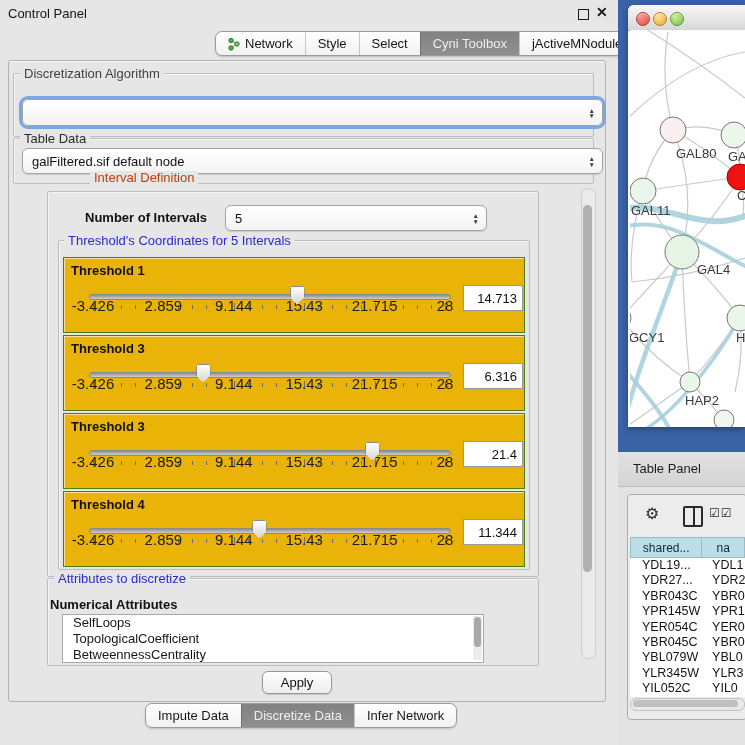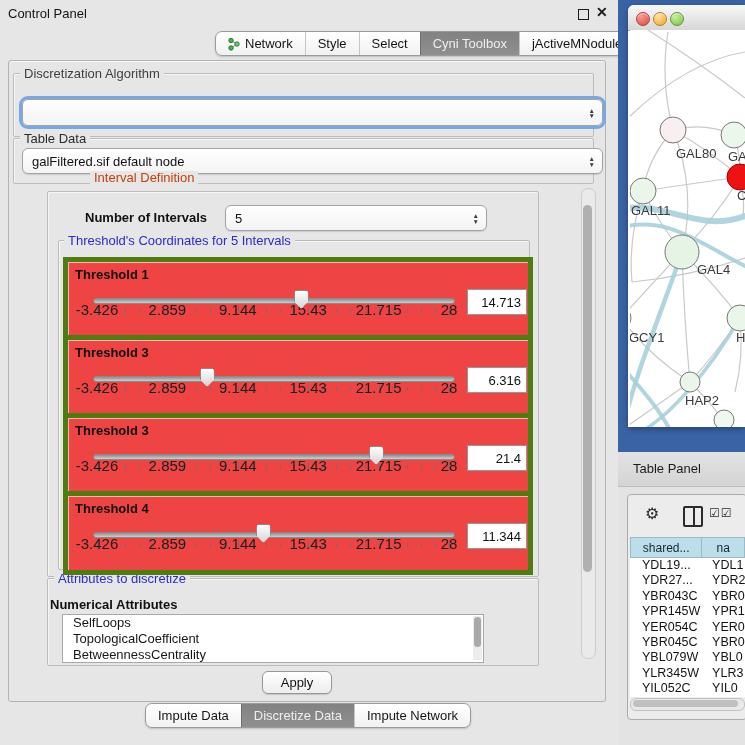--- a/index.html
+++ b/index.html
@@ -20,21 +20,21 @@
   .grouplabel{position:absolute;font-size:13px;line-height:13px;background:#e6e6e6;padding:0 4px;white-space:nowrap}
   .combo{position:absolute;background:linear-gradient(#ffffff,#f3f3f3);border:1px solid #a3a3a3;border-radius:6px;font-size:13px;display:flex;align-items:center;padding:0 9px;color:#111;box-shadow:0 1px 1px rgba(0,0,0,.12)}
   .combo.focus{box-shadow:0 0 0 3px #79a7e3}
   .stepper{position:absolute;right:7px;top:50%;transform:translateY(-50%);display:flex;flex-direction:column;align-items:center;font-size:6.5px;line-height:5.5px;color:#3c3c3c}
   
   #algo-popup{position:absolute;left:13px;top:87px;width:565px;height:51px;background:#ffffff;border-radius:0 0 8px 8px;box-shadow:0 3px 8px rgba(0,0,0,.35);z-index:30;overflow:hidden}
   .popup-placeholder{margin-top:3px;text-align:center;font-size:13px;color:#b9b9b9;height:17px}
   .popup-item{font-size:13px;padding:0 2px;height:15px;line-height:15px;color:#101010;white-space:nowrap}
   .popup-item.em{font-weight:bold}
   
-  .thr-row{position:absolute;left:63px;width:460px;height:74px;border:5px solid #4d7c0f;background:#ef4444;box-shadow:inset 1px 1px 0 rgba(255,255,255,.6)}
+  .thr-row{position:absolute;left:63px;width:460px;height:74px;border:1px solid #4d7c0f;background:#eab308;box-shadow:inset 1px 1px 0 rgba(255,255,255,.6)}
   .thr-title{position:absolute;left:7px;top:5px;font-weight:bold;font-size:13px;color:#101010}
   .thr-track{position:absolute;left:25px;top:36px;width:360px;height:4px;border-radius:3px;background:linear-gradient(#8f8f8f,#cfcfcf);border:1px solid #8a8a8a}
   .thr-thumb{position:absolute;top:28px;width:13px;height:17px;background:linear-gradient(#fefefe,#d5d5d5);border:1px solid #8b8b8b;clip-path:polygon(14% 0,86% 0,100% 18%,100% 58%,50% 100%,0 58%,0 18%)}
   .tick{position:absolute;width:1px;background:#6e6e6e}
   .tick-label{position:absolute;top:39px;font-size:15px;color:#1d1d1d;transform:translateX(-50%);white-space:nowrap}
   .thr-value{position:absolute;left:399px;top:27px;width:53px;height:24px;background:#fff;border:1px solid #979797;font-size:13px;display:flex;align-items:center;justify-content:flex-end;padding-right:5px;color:#111}
   
   #attr-listbox{position:absolute;left:62px;top:614px;width:420px;height:47px;background:#fff;border:1px solid #a8a8a8;overflow:hidden}
   .list-item{font-size:13px;padding-left:10px;height:16px;line-height:16px;color:#161616;white-space:nowrap}
   .mini-sb{position:absolute;right:1px;top:1px;width:9px;height:44px;background:#ededed}
@@ -164,21 +164,21 @@
     </div>
 
   <div id="bottom-tabs" class="seg-bar" style="left:145px;top:703px">
       <div class="seg">
         <span>Impute Data</span>
       </div>
       <div class="seg selected">
         <span>Discretize Data</span>
       </div>
       <div class="seg">
-        <span>Impute Network</span>
+        <span>Infer Network</span>
       </div>
     </div>
 <div class="thr-row" style="top:257px">
       <div class="thr-title">Threshold 1</div>
       <div class="thr-track"></div>
       <div class="tick" style="left:29.0px;top:45px;height:8px"></div>
       <div class="tick" style="left:43.1px;top:47px;height:4px"></div>
       <div class="tick" style="left:57.2px;top:47px;height:4px"></div>
       <div class="tick" style="left:71.2px;top:47px;height:4px"></div>
       <div class="tick" style="left:85.3px;top:47px;height:4px"></div>

